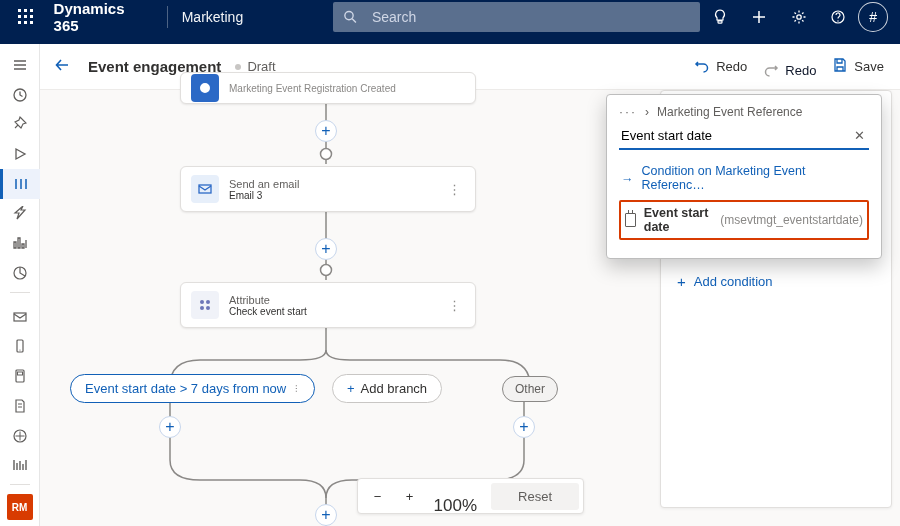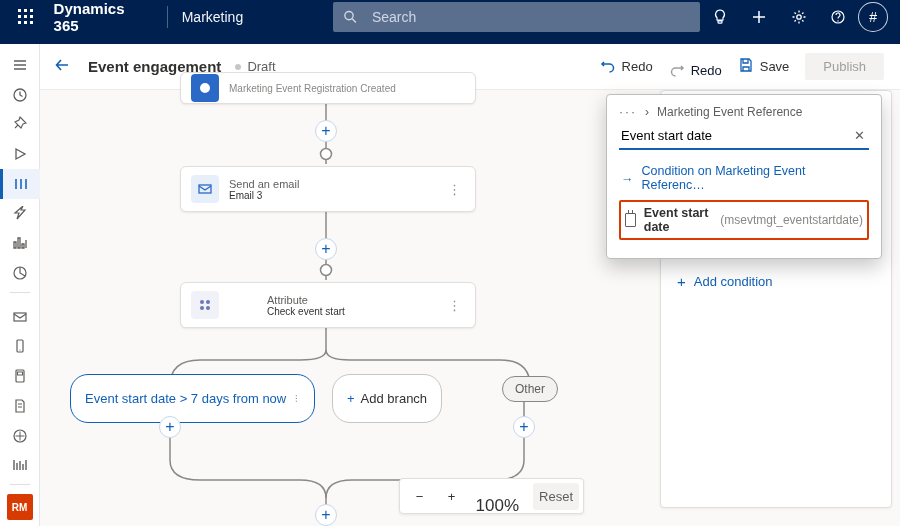--- a/index.html
+++ b/index.html
@@ -51,31 +51,31 @@
   .trigger .icon { background:#2b69c6; position:relative; }
   .trigger .icon::after { content:""; width:10px;height:10px;border-radius:50%;background:#fff;border:2px solid #2b69c6; position:absolute; }
   .email .icon { background:#e7effa; color:#2b69c6; }
   .attr .icon { background:#f0f2f8; color:#6b75b8; }
   .node .labels .cap { font-size:11px; color:#605e5c; }
   .node .labels .val { font-size:10px; font-weight:400; }
   .node .more { margin-left:auto; color:#8a8886; padding:0 4px; }
 
   .plus { position:absolute; width:22px;height:22px;border-radius:50%;background:#fff;border:1px solid #c7d6ec;display:flex;align-items:center;justify-content:center;color:#1160b7;font-size:16px;line-height:1; }
 
-  .chip { position:absolute; padding:16px 14px; border-radius:18px; font-size:13px; }
+  .chip { position:absolute; padding:6px 14px; border-radius:18px; font-size:13px; }
   .chip.cond { border:1.5px solid #1160b7; color:#1160b7; background:#fff; display:flex;align-items:center; }
   .chip.cond .chev { margin-left:6px; font-size:8px; color:#605e5c; }
   .chip.addbranch { border:1px solid #c8c6c4; background:#fff; color:#323130; }
   .chip.other { border:1px solid #8a8886; background:#f3f2f1; color:#605e5c; font-size:12px; padding:5px 12px; border-radius:14px; }
 
   
   .zoombar { position:absolute; right:316px; bottom:12px; background:#fff; border:1px solid #e1dfdd; border-radius:4px; height:36px; display:flex; align-items:center; padding:0 4px; box-shadow:0 1px 3px rgba(0,0,0,0.08); }
   .zoombar .zb { width:32px; text-align:center; color:#323130; }
   .zoombar .pct { padding: 0 8px; font-size:17px;margin-top:20px; }
-  .zoombar .reset { background:#f3f2f1; padding:6px 6px; border-radius:3px; margin-left:6px; color:#605e5c; }
+  .zoombar .reset { background:#f3f2f1; padding:6px 27px; border-radius:3px; margin-left:6px; color:#605e5c; }
   .panelcard { position:absolute; top:90px; right:8px; width:232px; bottom:18px; border:1px solid #e1dfdd; border-radius:4px; background:#fff; box-shadow: 0 1px 3px rgba(0,0,0,0.06); }
   .panelbody { padding: 132px 16px 0 16px; }
   .attrsel { border:1px solid #8a8886; border-radius:3px; height:32px; display:flex; align-items:center; padding:0 10px; color:#1160b7; justify-content:space-between; }
   .attrsel .chev { color:#605e5c; font-size:10px; }
   .addcond { margin-top:18px; color:#1160b7; display:flex; align-items:center; gap:8px; }
 
   
   .pop { position:absolute; top:94px; right:18px; width:276px; background:#fff; border:1px solid #bdbdbd; border-radius:4px; box-shadow: 0 8px 20px rgba(0,0,0,0.22); z-index:5; }
   .pop .crumbs { display:flex; align-items:center; gap:8px; color:#605e5c; padding:10px 12px 4px 12px; font-size:12px; }
   .pop .crumbs .dots { letter-spacing:2px; }
@@ -255,21 +255,20 @@
           <path d="M12 5l2 2-2 2M13.5 7h-7a4 4 0 0 0 0 8" stroke="#a19f9d" stroke-width="1.5" fill="none"></path>
         </svg></span>
       <span>Redo</span>
     </div>
   <div class="action">
       <span class="ic"><svg class="ic" viewBox="0 0 16 16">
           <path d="M3 2h8l2 2v10H3zM5 2v4h5V2M5 14v-4h6v4" stroke="#1160b7" stroke-width="1.3" fill="none"></path>
         </svg></span>
       <span>Save</span>
     </div>
-  <div class="publish-btn"><span>Publish</span></div>
 </div>
 
 <div class="canvas">
   <svg class="connectors">
 
     <line x1="286" y1="4" x2="286" y2="74"></line>
     <circle class="ring" cx="286" cy="64" r="5.5"></circle>
 
     <line x1="286" y1="122" x2="286" y2="190"></line>
     <circle class="ring" cx="286" cy="180" r="5.5"></circle>
@@ -306,21 +305,21 @@
       </div>
     <div class="labels">
       <div class="cap">Send an email</div>
       <div class="val">Email 3</div>
     </div>
     <div class="more">⋮</div>
   </div>
 
   <div class="plus" style="left:275px; top:148px;">+</div>
 
-  <div class="node attr" style="left:140px; top:192px; width:296px;gap:38px;">
+  <div class="node attr" style="left:140px; top:192px; width:296px;">
     <div class="icon">
         <svg class="ic" viewBox="0 0 16 16">
           <circle cx="5" cy="5" r="2" fill="#6b75b8"></circle>
           <circle cx="11" cy="5" r="2" fill="#6b75b8"></circle>
           <circle cx="5" cy="11" r="2" fill="#6b75b8"></circle>
           <circle cx="11" cy="11" r="2" fill="#6b75b8"></circle>
         </svg>
       </div>
     <div class="labels">
       <div class="cap">Attribute</div>

